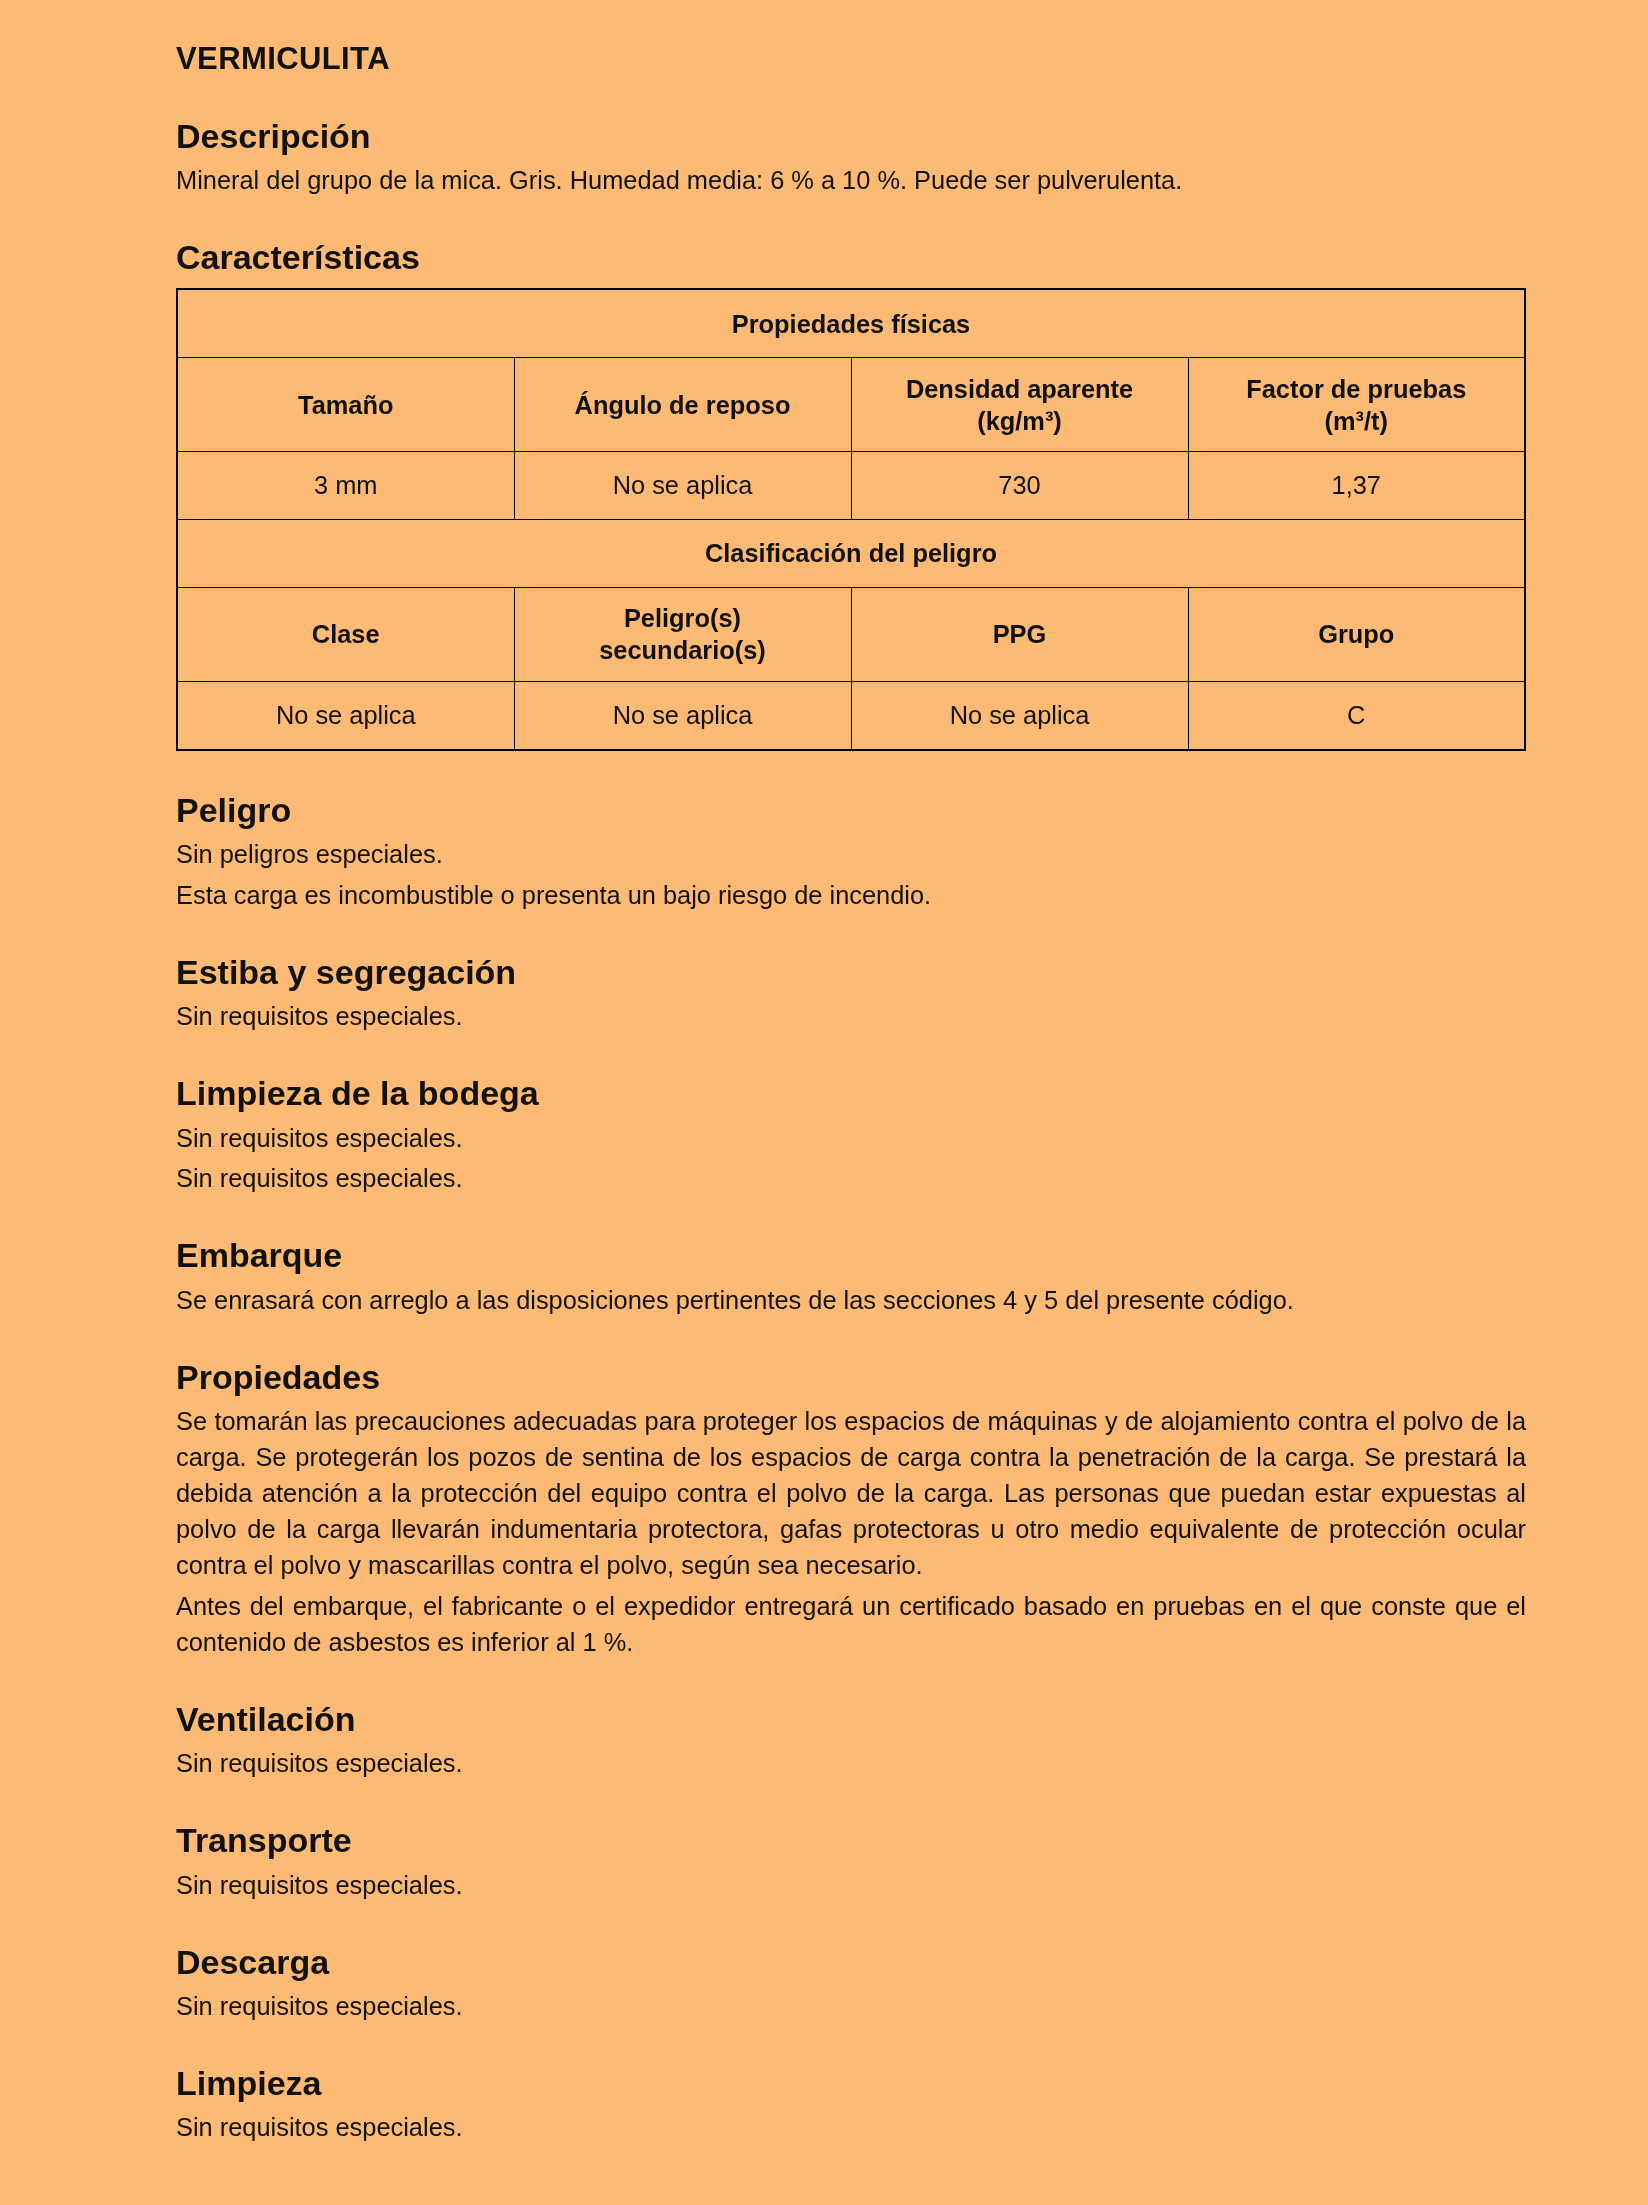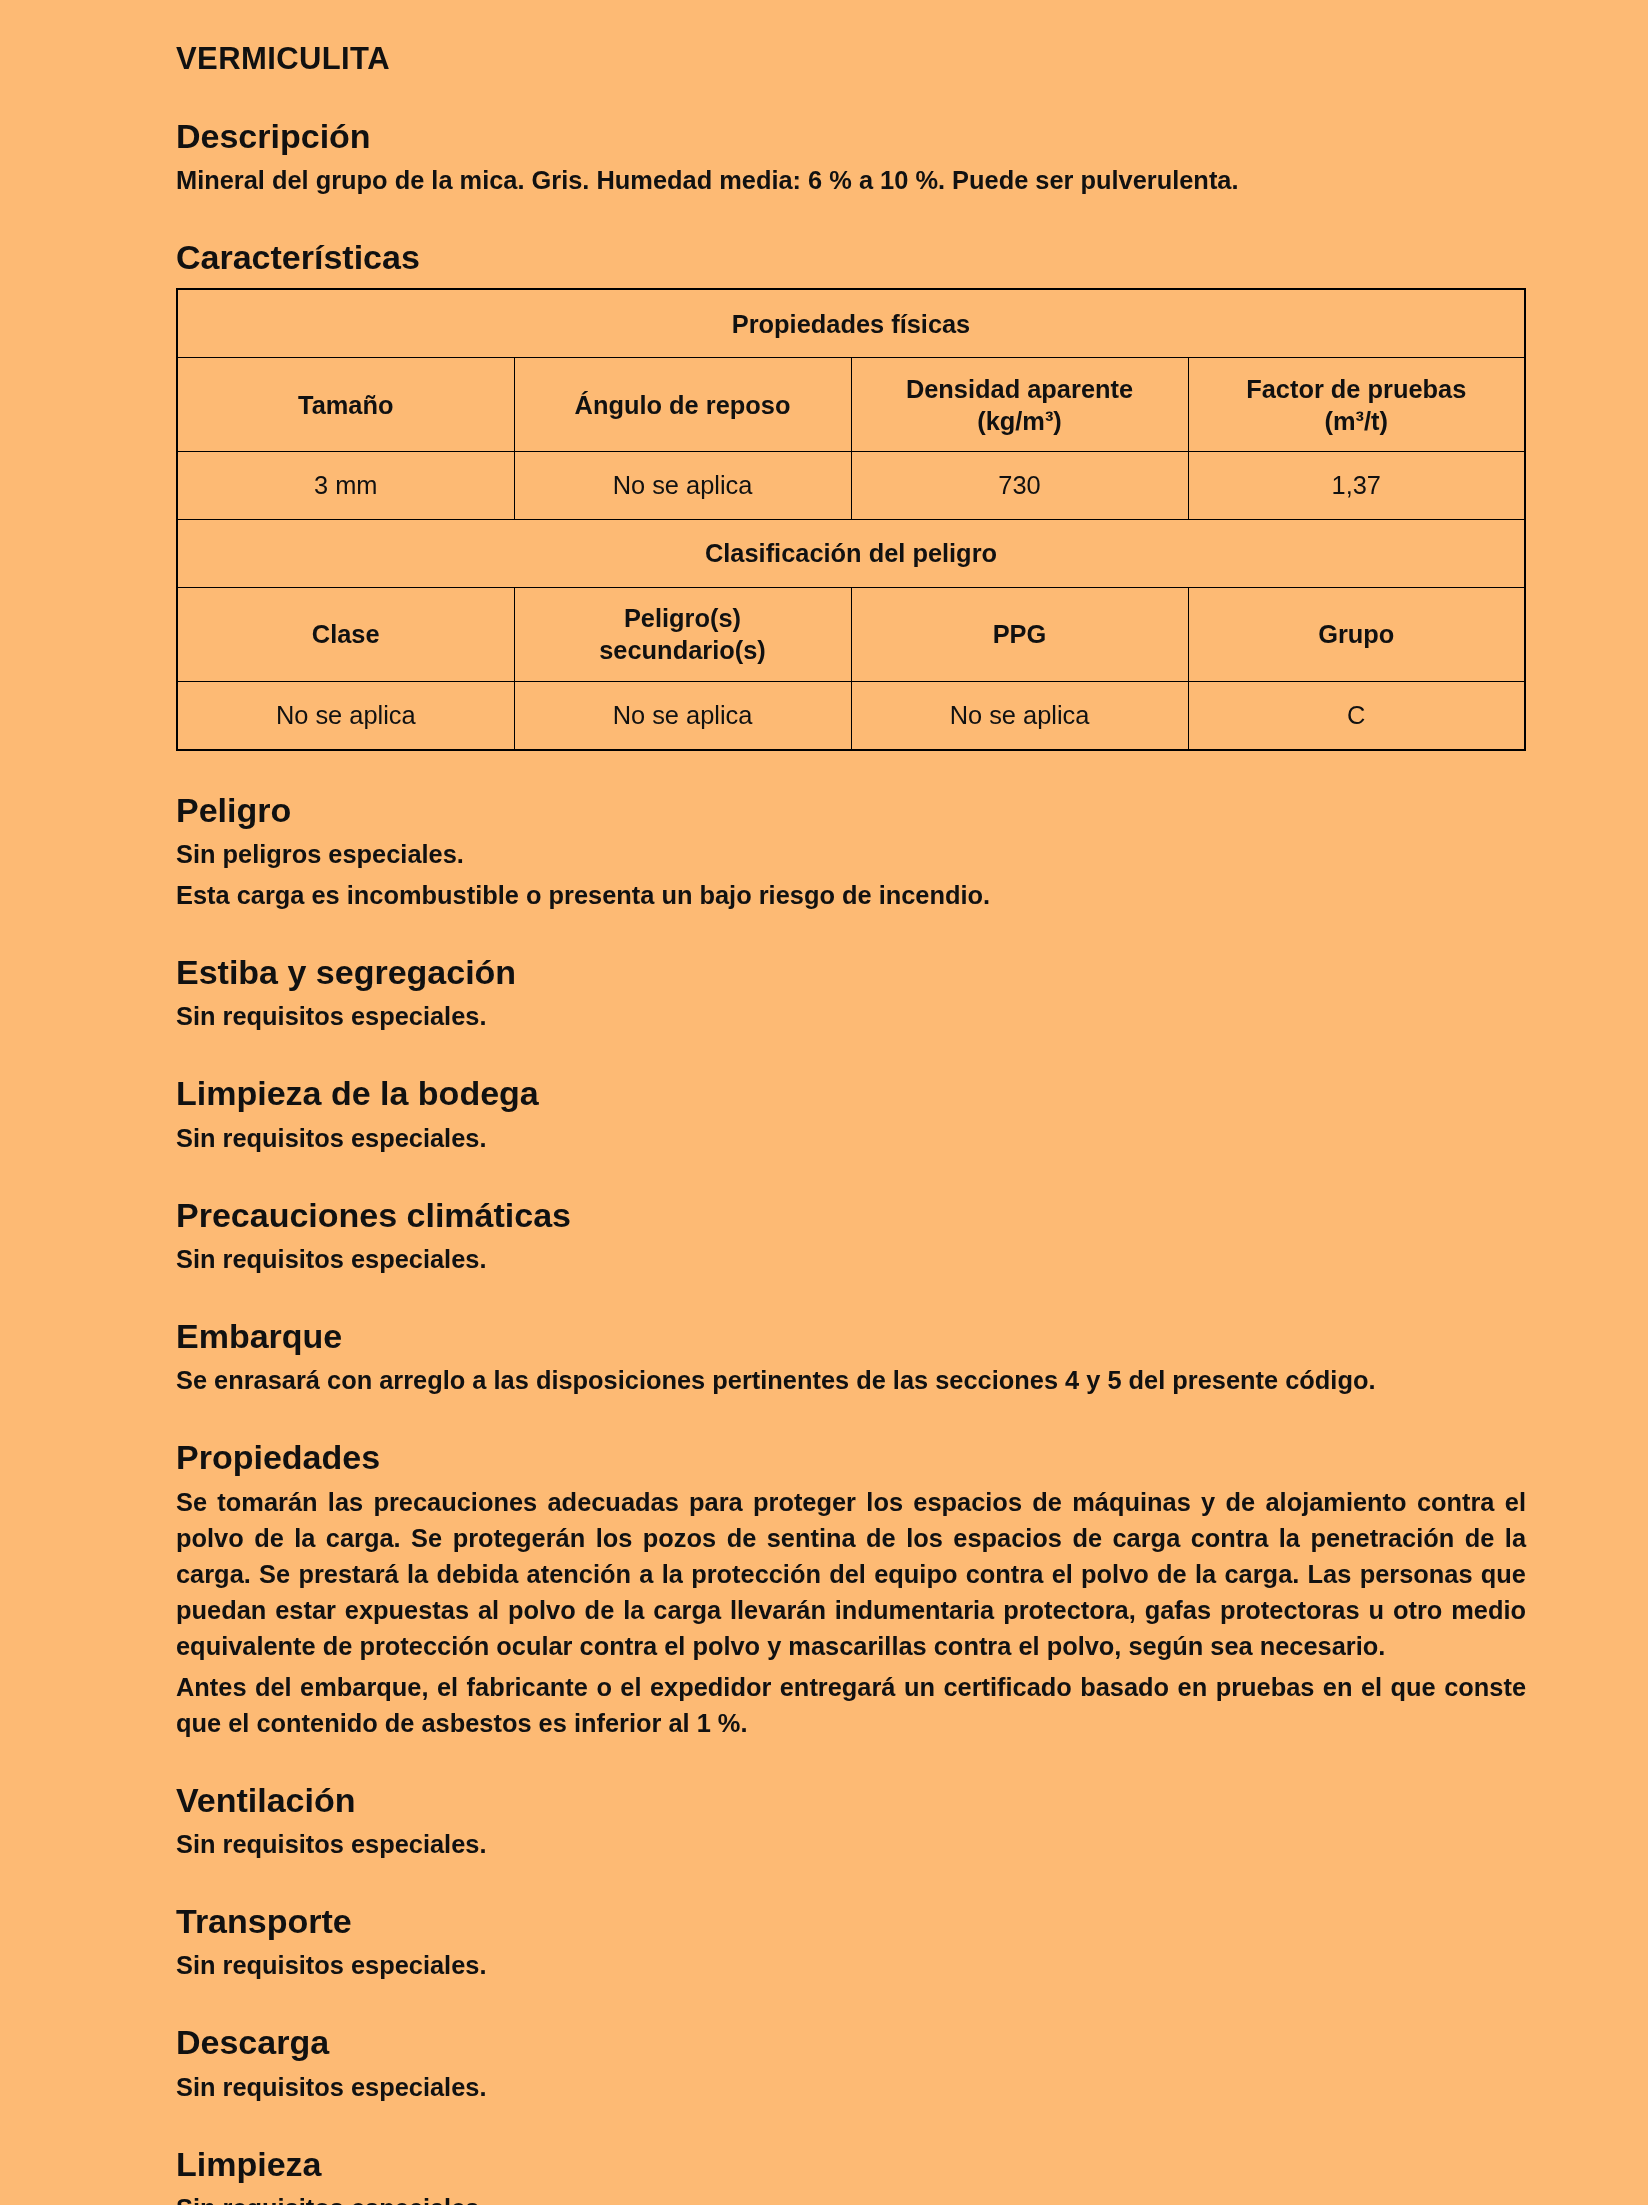--- a/index.html
+++ b/index.html
@@ -27,21 +27,20 @@
   .heading {
     font-size: 34px;
     font-weight: bold;
     margin: 40px 0 6.4px 0;
   }
   p.body {
     font-size: 25.4px;
     line-height: 36px;
     margin: 0 0 4.8px 0;
     text-align: justify;
-    font-weight: bold;
   }
   table.props-table {
     border-collapse: collapse;
     table-layout: fixed;
     width: 1350px;
     margin-top: 11px;
     border: 2.4px solid #000;
   }
   table.props-table td {
     border: 1.6px solid #000;
@@ -116,21 +115,20 @@
   <h2 class="heading">Peligro</h2>
   <p class="body">Sin peligros especiales.</p>
   <p class="body">Esta carga es incombustible o presenta un bajo riesgo de incendio.</p>
 
   <h2 class="heading">Estiba y segregación</h2>
   <p class="body">Sin requisitos especiales.</p>
 
   <h2 class="heading">Limpieza de la bodega</h2>
   <p class="body">Sin requisitos especiales.</p>
 
-  <h2 class="heading">Precauciones climáticas</h2>
   <p class="body">Sin requisitos especiales.</p>
 
   <h2 class="heading">Embarque</h2>
   <p class="body">Se enrasará con arreglo a las disposiciones pertinentes de las secciones 4 y 5 del presente código.</p>
 
   <h2 class="heading">Propiedades</h2>
   <p class="body">Se tomarán las precauciones adecuadas para proteger los espacios de máquinas y de alojamiento contra el polvo de la carga. Se protegerán los pozos de sentina de los espacios de carga contra la penetración de la carga. Se prestará la debida atención a la protección del equipo contra el polvo de la carga. Las personas que puedan estar expuestas al polvo de la carga llevarán indumentaria protectora, gafas protectoras u otro medio equivalente de protección ocular contra el polvo y mascarillas contra el polvo, según sea necesario.</p>
   <p class="body">Antes del embarque, el fabricante o el expedidor entregará un certificado basado en pruebas en el que conste que el contenido de asbestos es inferior al 1 %.</p>
 
   <h2 class="heading">Ventilación</h2>

